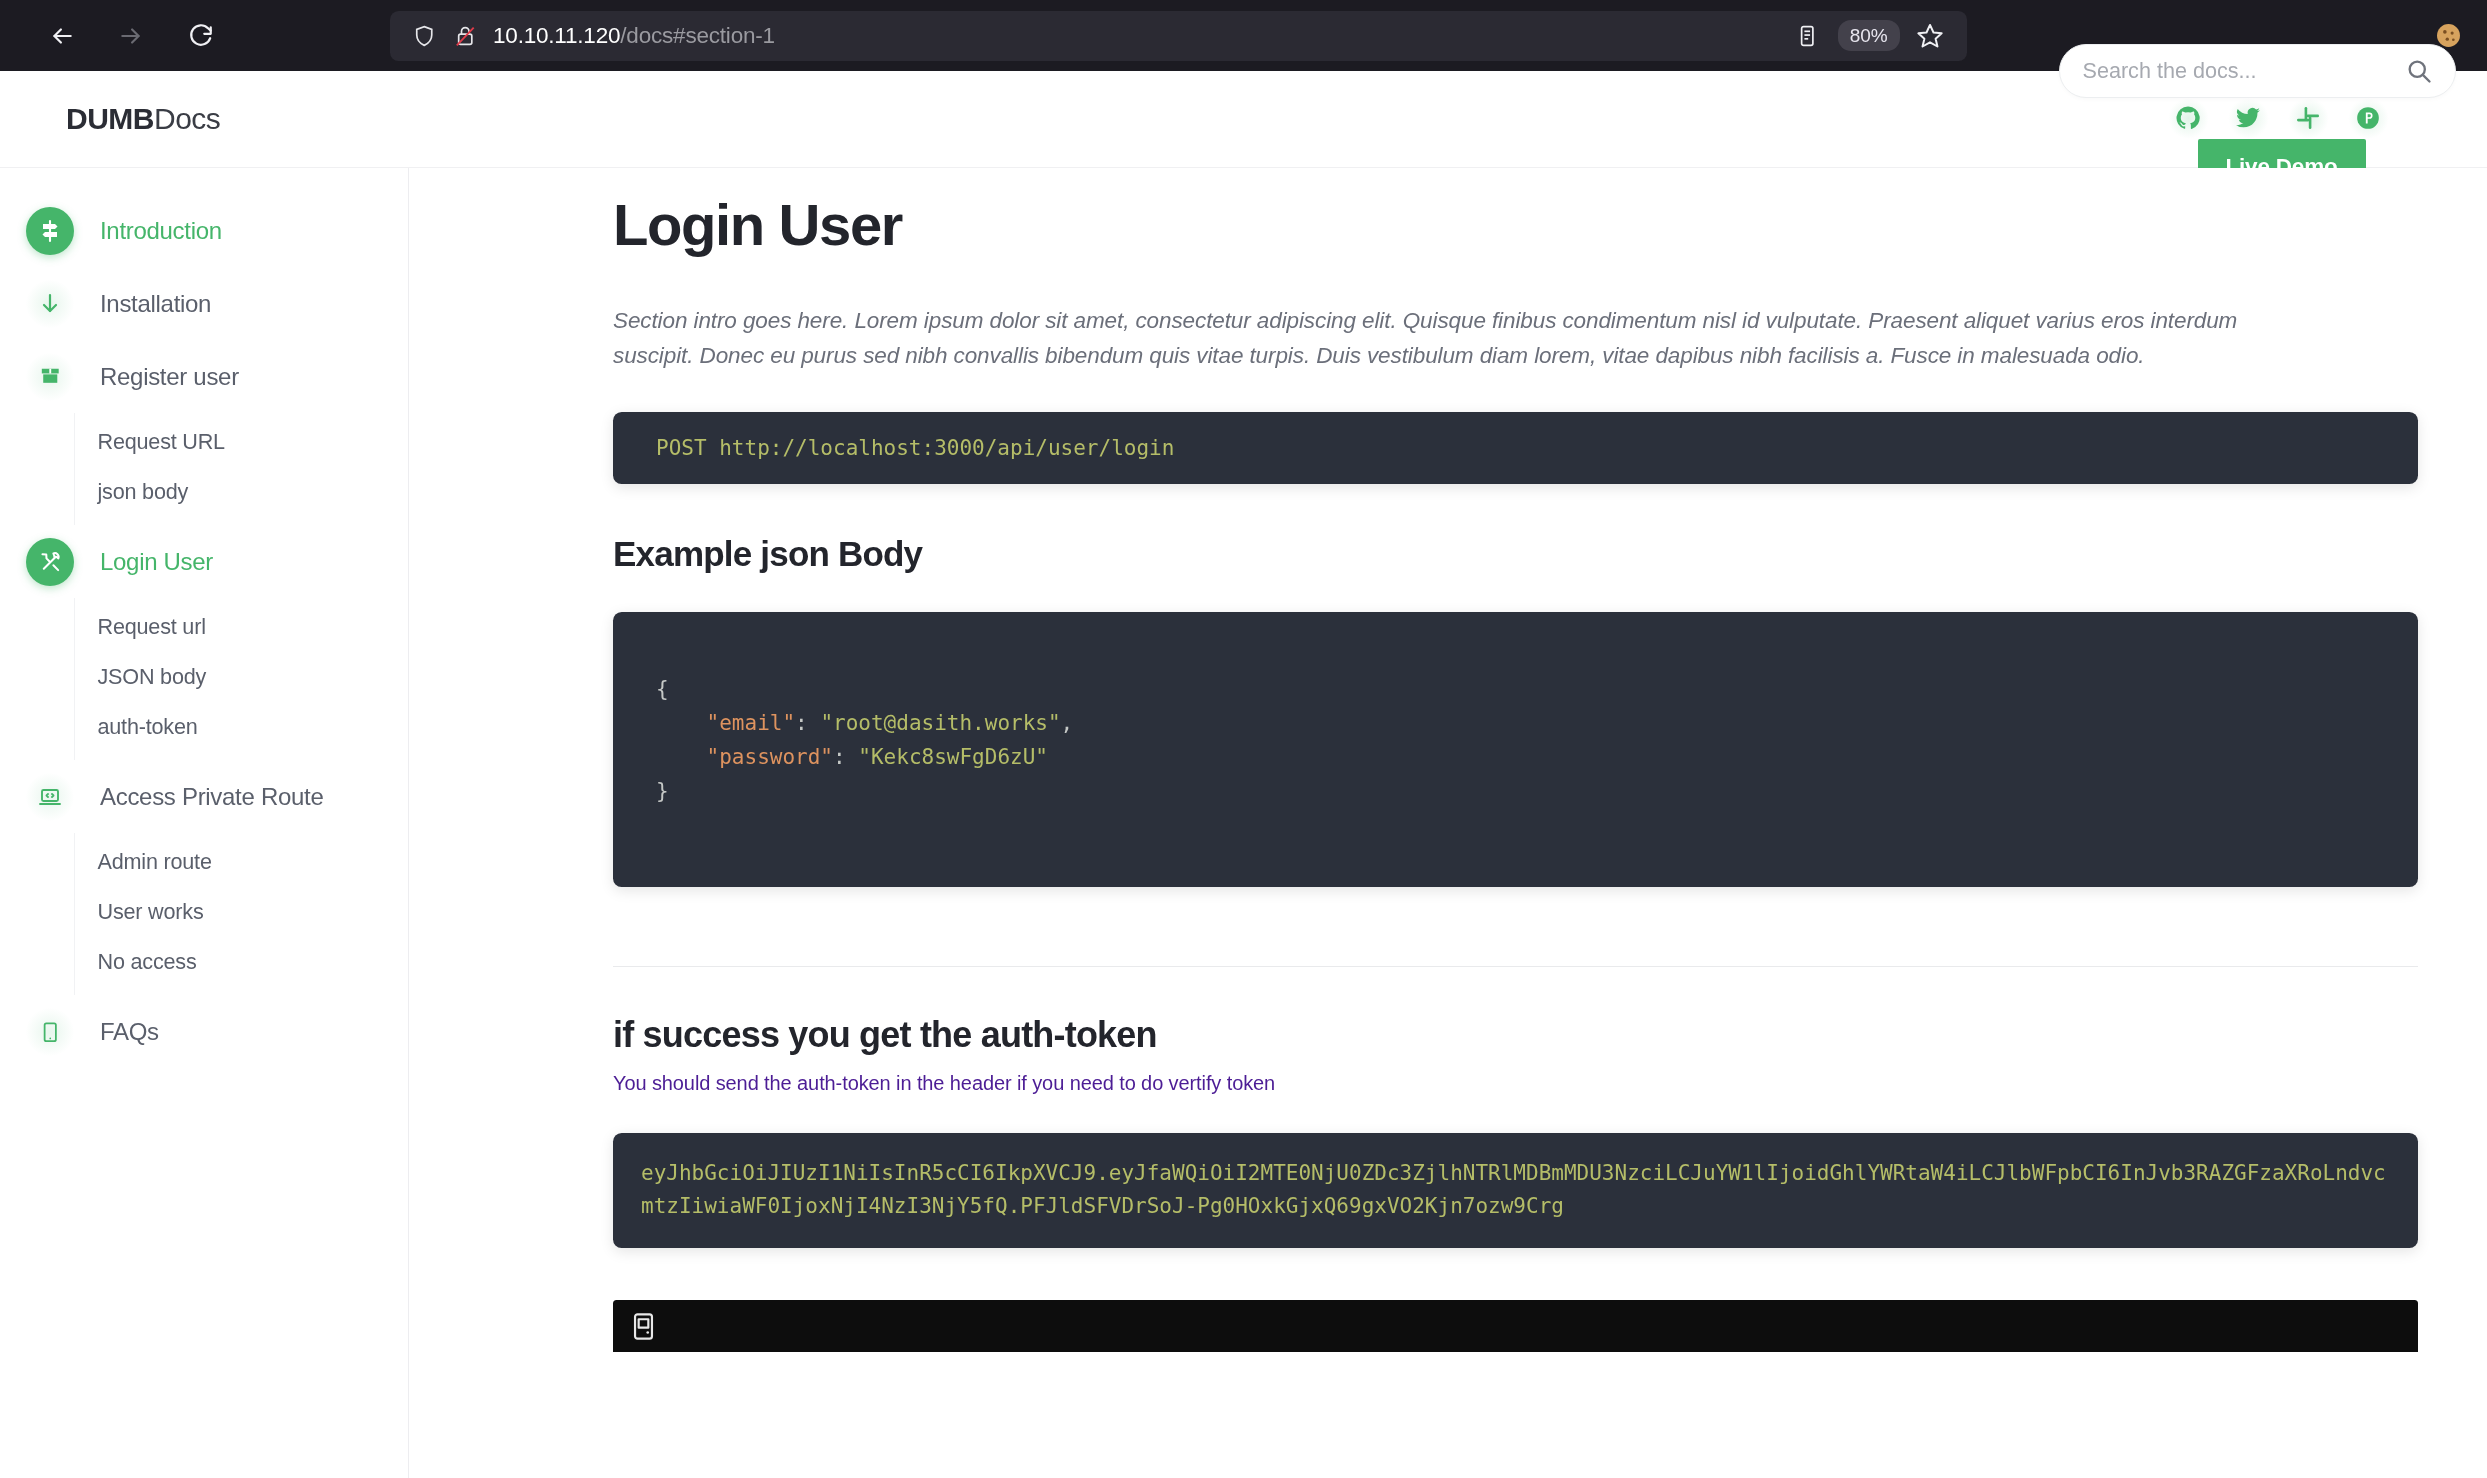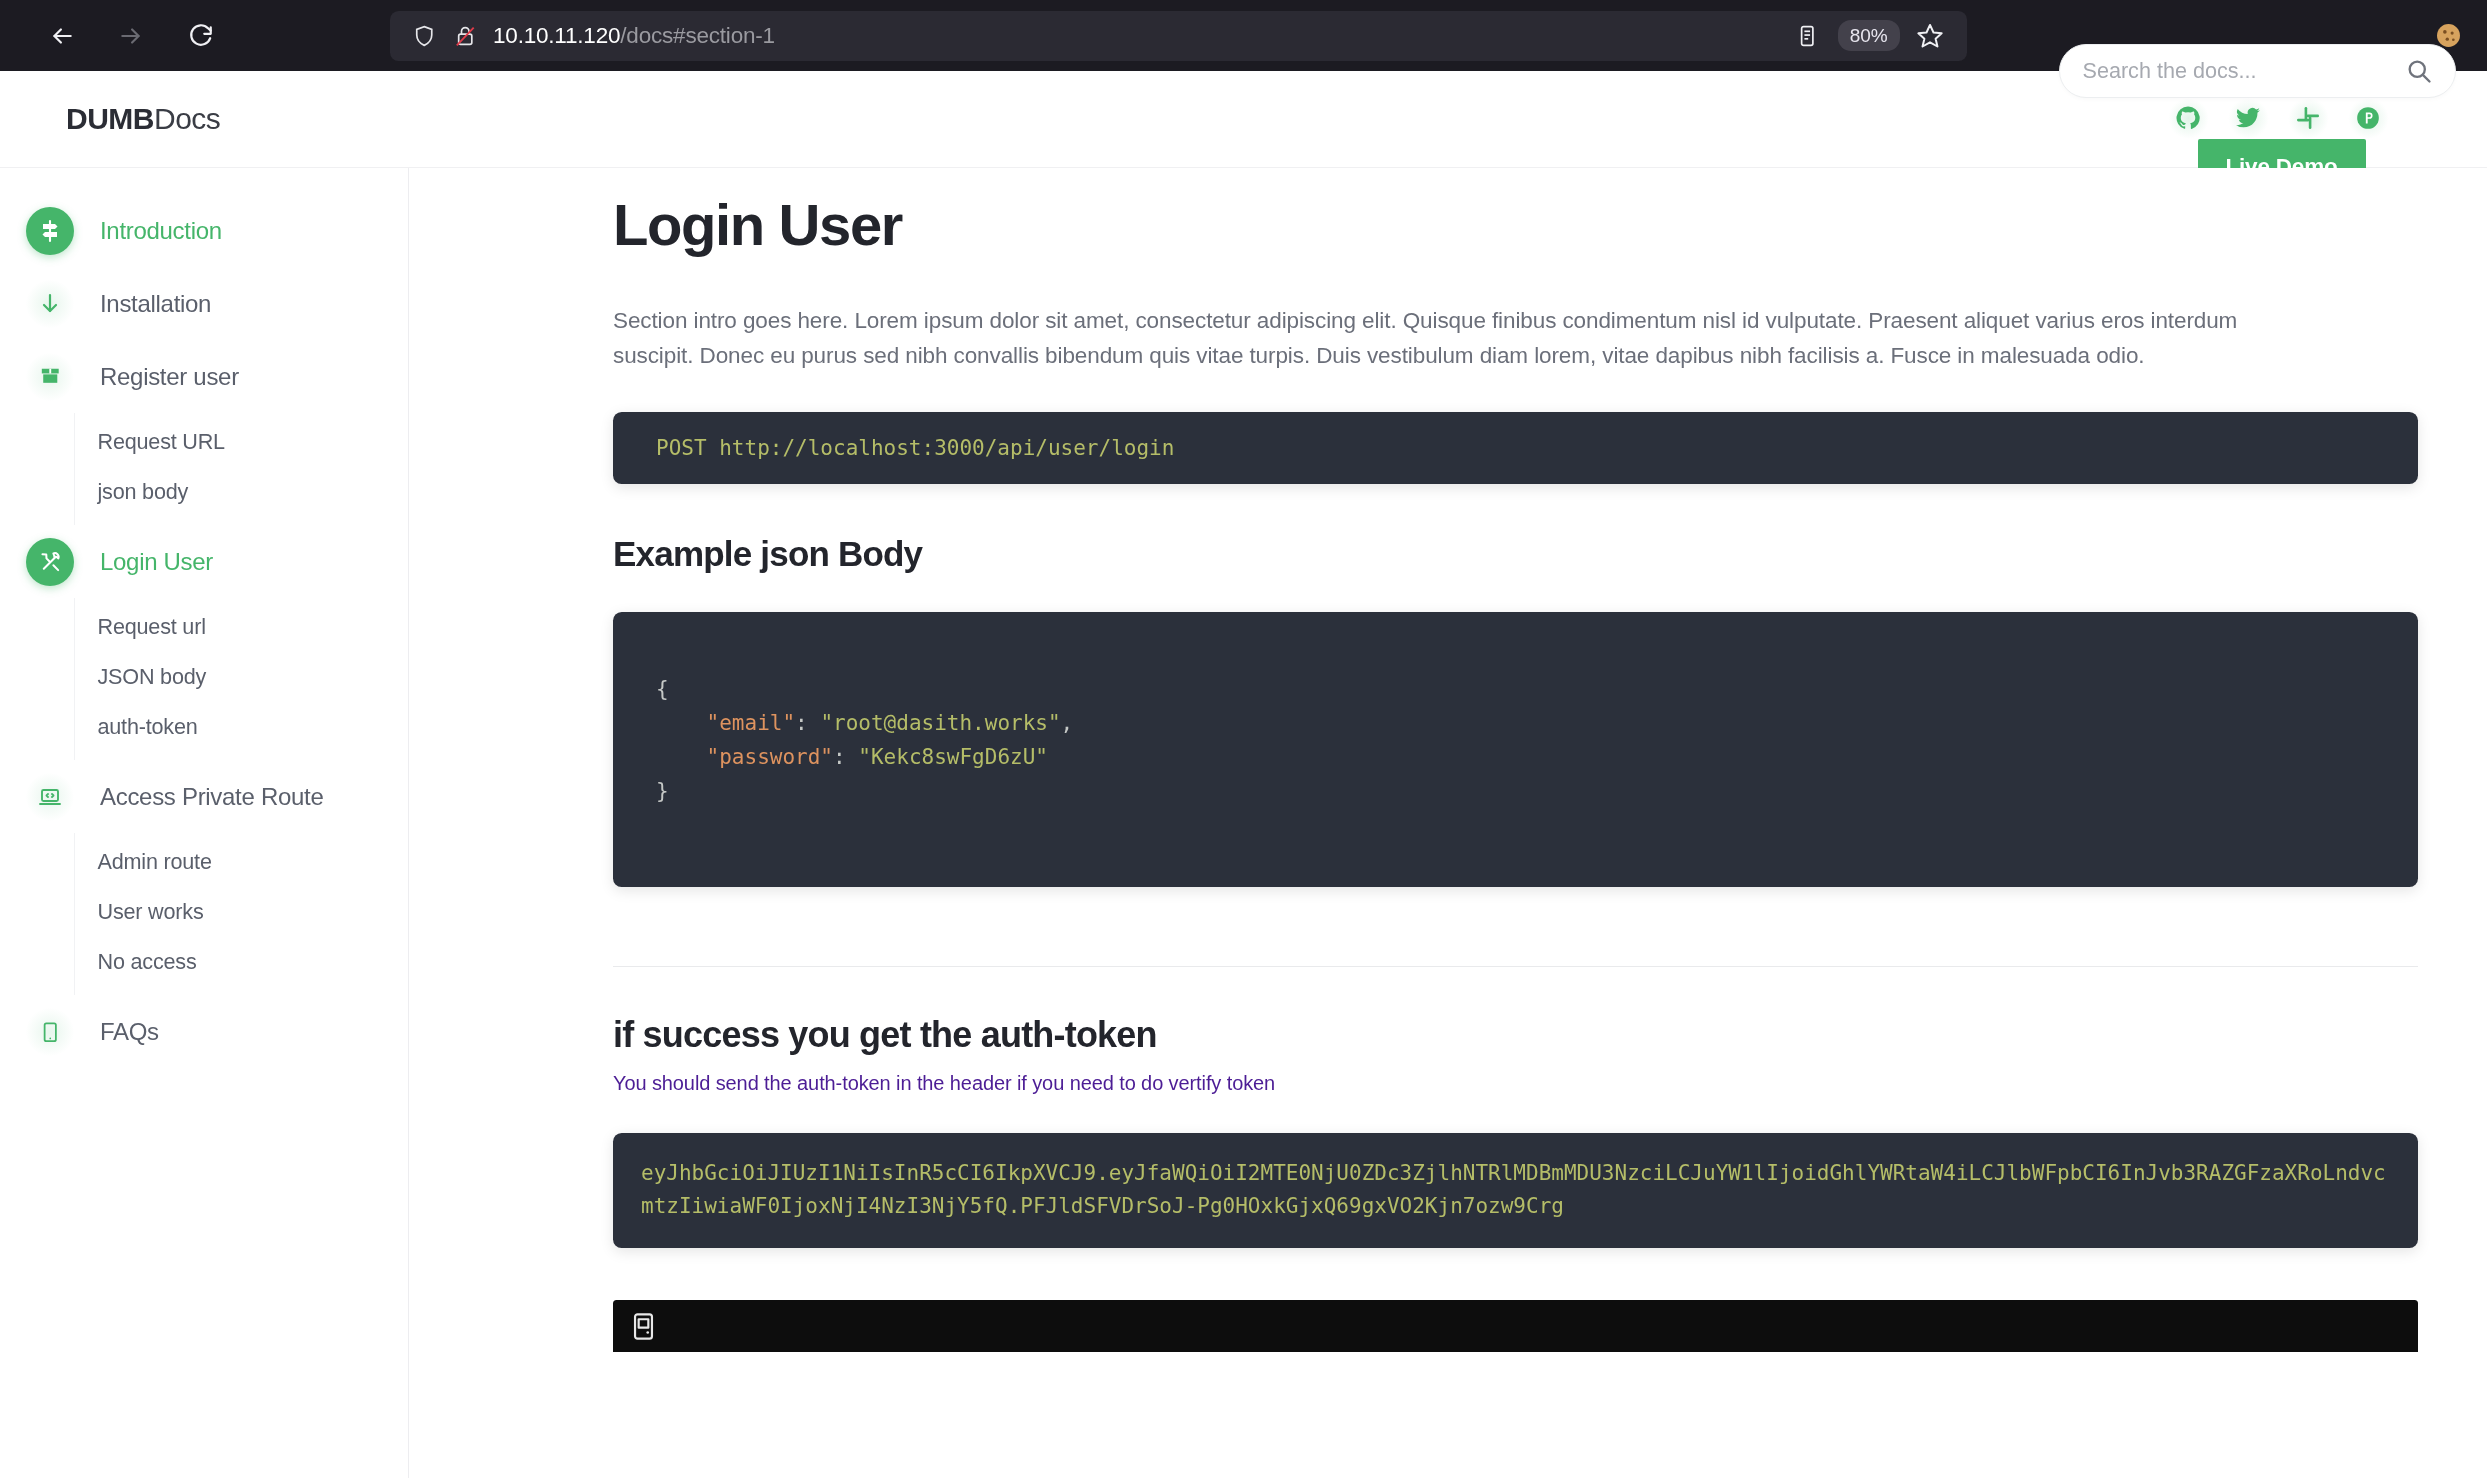--- a/index.html
+++ b/index.html
@@ -219,20 +219,21 @@
     letter-spacing: -1.4px;
     margin-top: 22.5px;
   }
   #intro-para {
     margin-top: 45px;
     font-size: 22.5px;
     line-height: 1.58;
     color: #6b6f7a;
     max-width: 1684px;
     letter-spacing: -0.1px;
+    font-style: italic;
   }
 
   .code-block {
     background: #2b303b;
     border-radius: 8.6px;
     margin-top: 38px;
     padding: 19px 43px;
     font-family: "DejaVu Sans Mono", monospace;
     font-size: 21px;
     line-height: 1.62;

